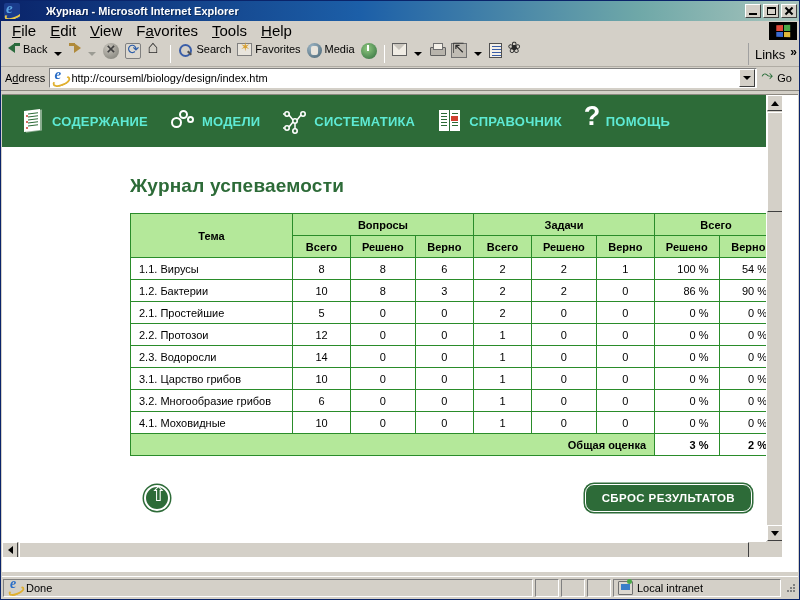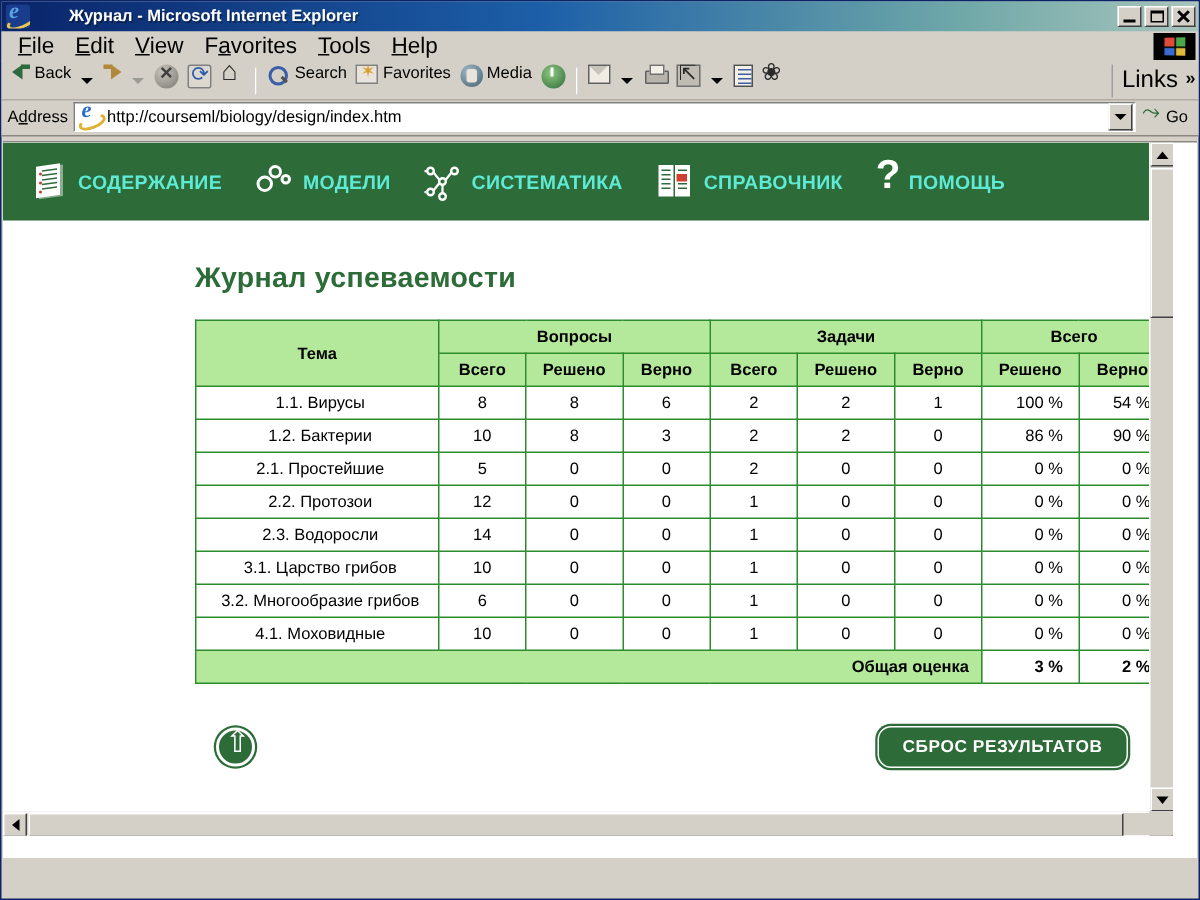--- a/index.html
+++ b/index.html
@@ -151,21 +151,21 @@
   .ico-doc { width:13px;height:15px;background:#f4f0e8;border:1px solid #505050;position:relative;}
   .ico-doc:before{content:"";position:absolute;left:2px;top:2px;width:9px;height:1px;box-shadow:0 3px 0 #3a5ea8,0 6px 0 #3a5ea8,0 9px 0 #3a5ea8;background:#3a5ea8;}
   .ico-flower { width:16px;height:16px;position:relative;}
   .ico-flower:before{content:"❀";position:absolute;left:0;top:-5px;font-size:16px;color:#2a2a2a;}
   #links-area {
     position: absolute; right: 2px; top: 2px;
     display: flex; align-items: center; height: 22px;
     padding-left: 6px;
     border-left: 1px solid #a0a0a0;
   }
-  #links-area .lk { font-size: 16px; }
+  #links-area .lk { font-size: 13px; }
   #links-area .chev { font-size: 12px; font-weight: bold; margin-left: 5px; margin-bottom: 5px; }
 
   
   #addrbar {
     height: 24px; background: #d4d0c8;
     display: flex; align-items: center;
     padding: 0 2px 2px 4px;
     border-bottom: 1px solid #8c8880;
   }
   #addr-label { font-size: 11px; margin-right: 4px; white-space: nowrap; }
@@ -289,21 +289,21 @@
     border: 1px solid #2a8c2a;
     padding: 3px 4px;
     font-weight: normal;
     height: 22px;
   }
   table#grades th {
     background: #b4e89a;
     font-weight: bold;
     text-align: center;
   }
-  table#grades td.topic { text-align: center; padding-left: 8px; }
+  table#grades td.topic { text-align: left; padding-left: 8px; }
   table#grades td.num   { text-align: center; }
   table#grades td.pct   { text-align: right; padding-right: 10px; }
   table#grades td.totallabel {
     background: #b4e89a; font-weight: bold; text-align: right; padding-right: 8px;
   }
   table#grades td.totalval { text-align: right; padding-right: 10px; font-weight: bold; }
 
   #footer-row {
     display: flex; align-items: center; justify-content: space-between;
     margin: 28px 30px 0 130px;
@@ -716,14 +716,35 @@
         <span class="sb-thumb" style="left:17px;top:0;width:730px;height:16px"></span>
         <span class="sb-btn" style="right:0;top:0">
             <i class="tri tri-right"></i>
           </span>
       </div>
 
       <div id="corner-box"></div>
     </div>
   </div>
 
+  <div id="statusbar">
+    <span class="sb-pane" id="sb-main">
+      <span class="ieico"></span>
+      <span>Done</span>
+    </span>
+    <span class="sb-pane sb-small"></span>
+    <span class="sb-pane sb-small"></span>
+    <span class="sb-pane sb-small"></span>
+    <span class="sb-pane" id="sb-zone">
+      <span class="zico"></span>
+      <span>Local intranet</span>
+    </span>
+    <span id="grip">
+      <i style="left:9px;top:9px"></i>
+        <i style="left:6px;top:9px"></i>
+        <i style="left:3px;top:9px"></i>
+      <i style="left:9px;top:6px"></i>
+        <i style="left:6px;top:6px"></i>
+        <i style="left:9px;top:3px"></i>
+    </span>
+  </div>
 
 </div>
 
 </body></html>

